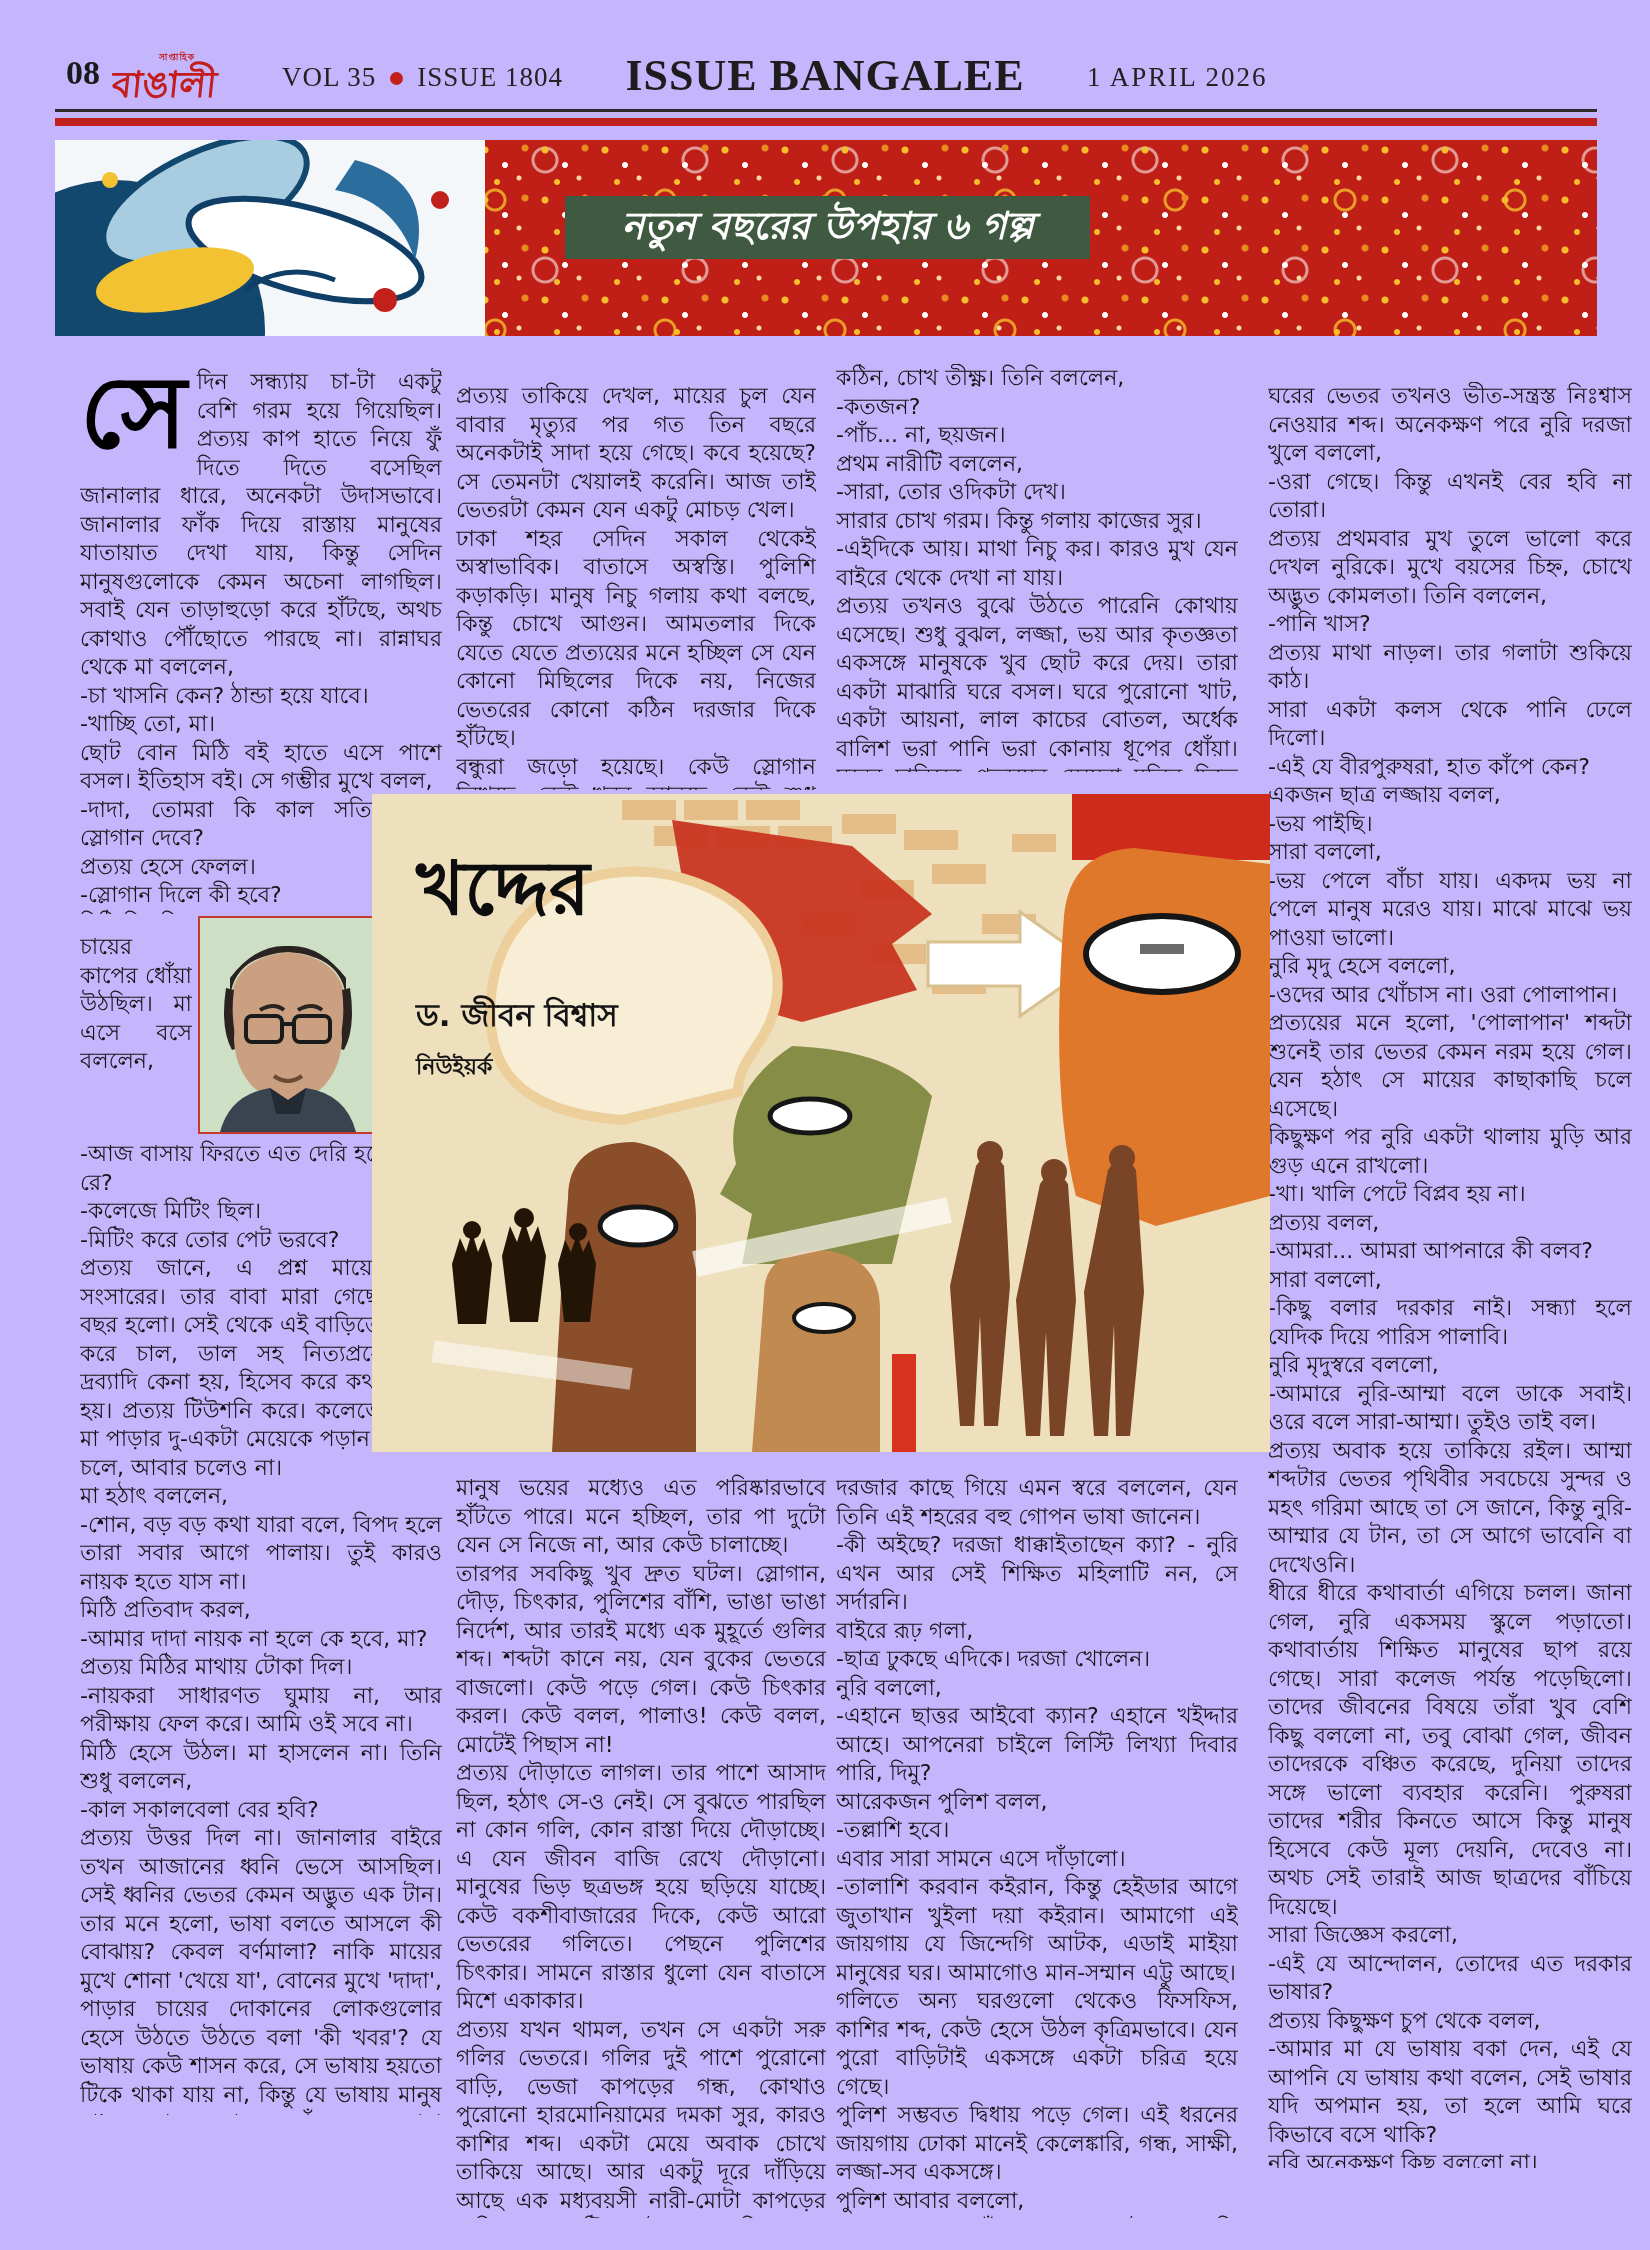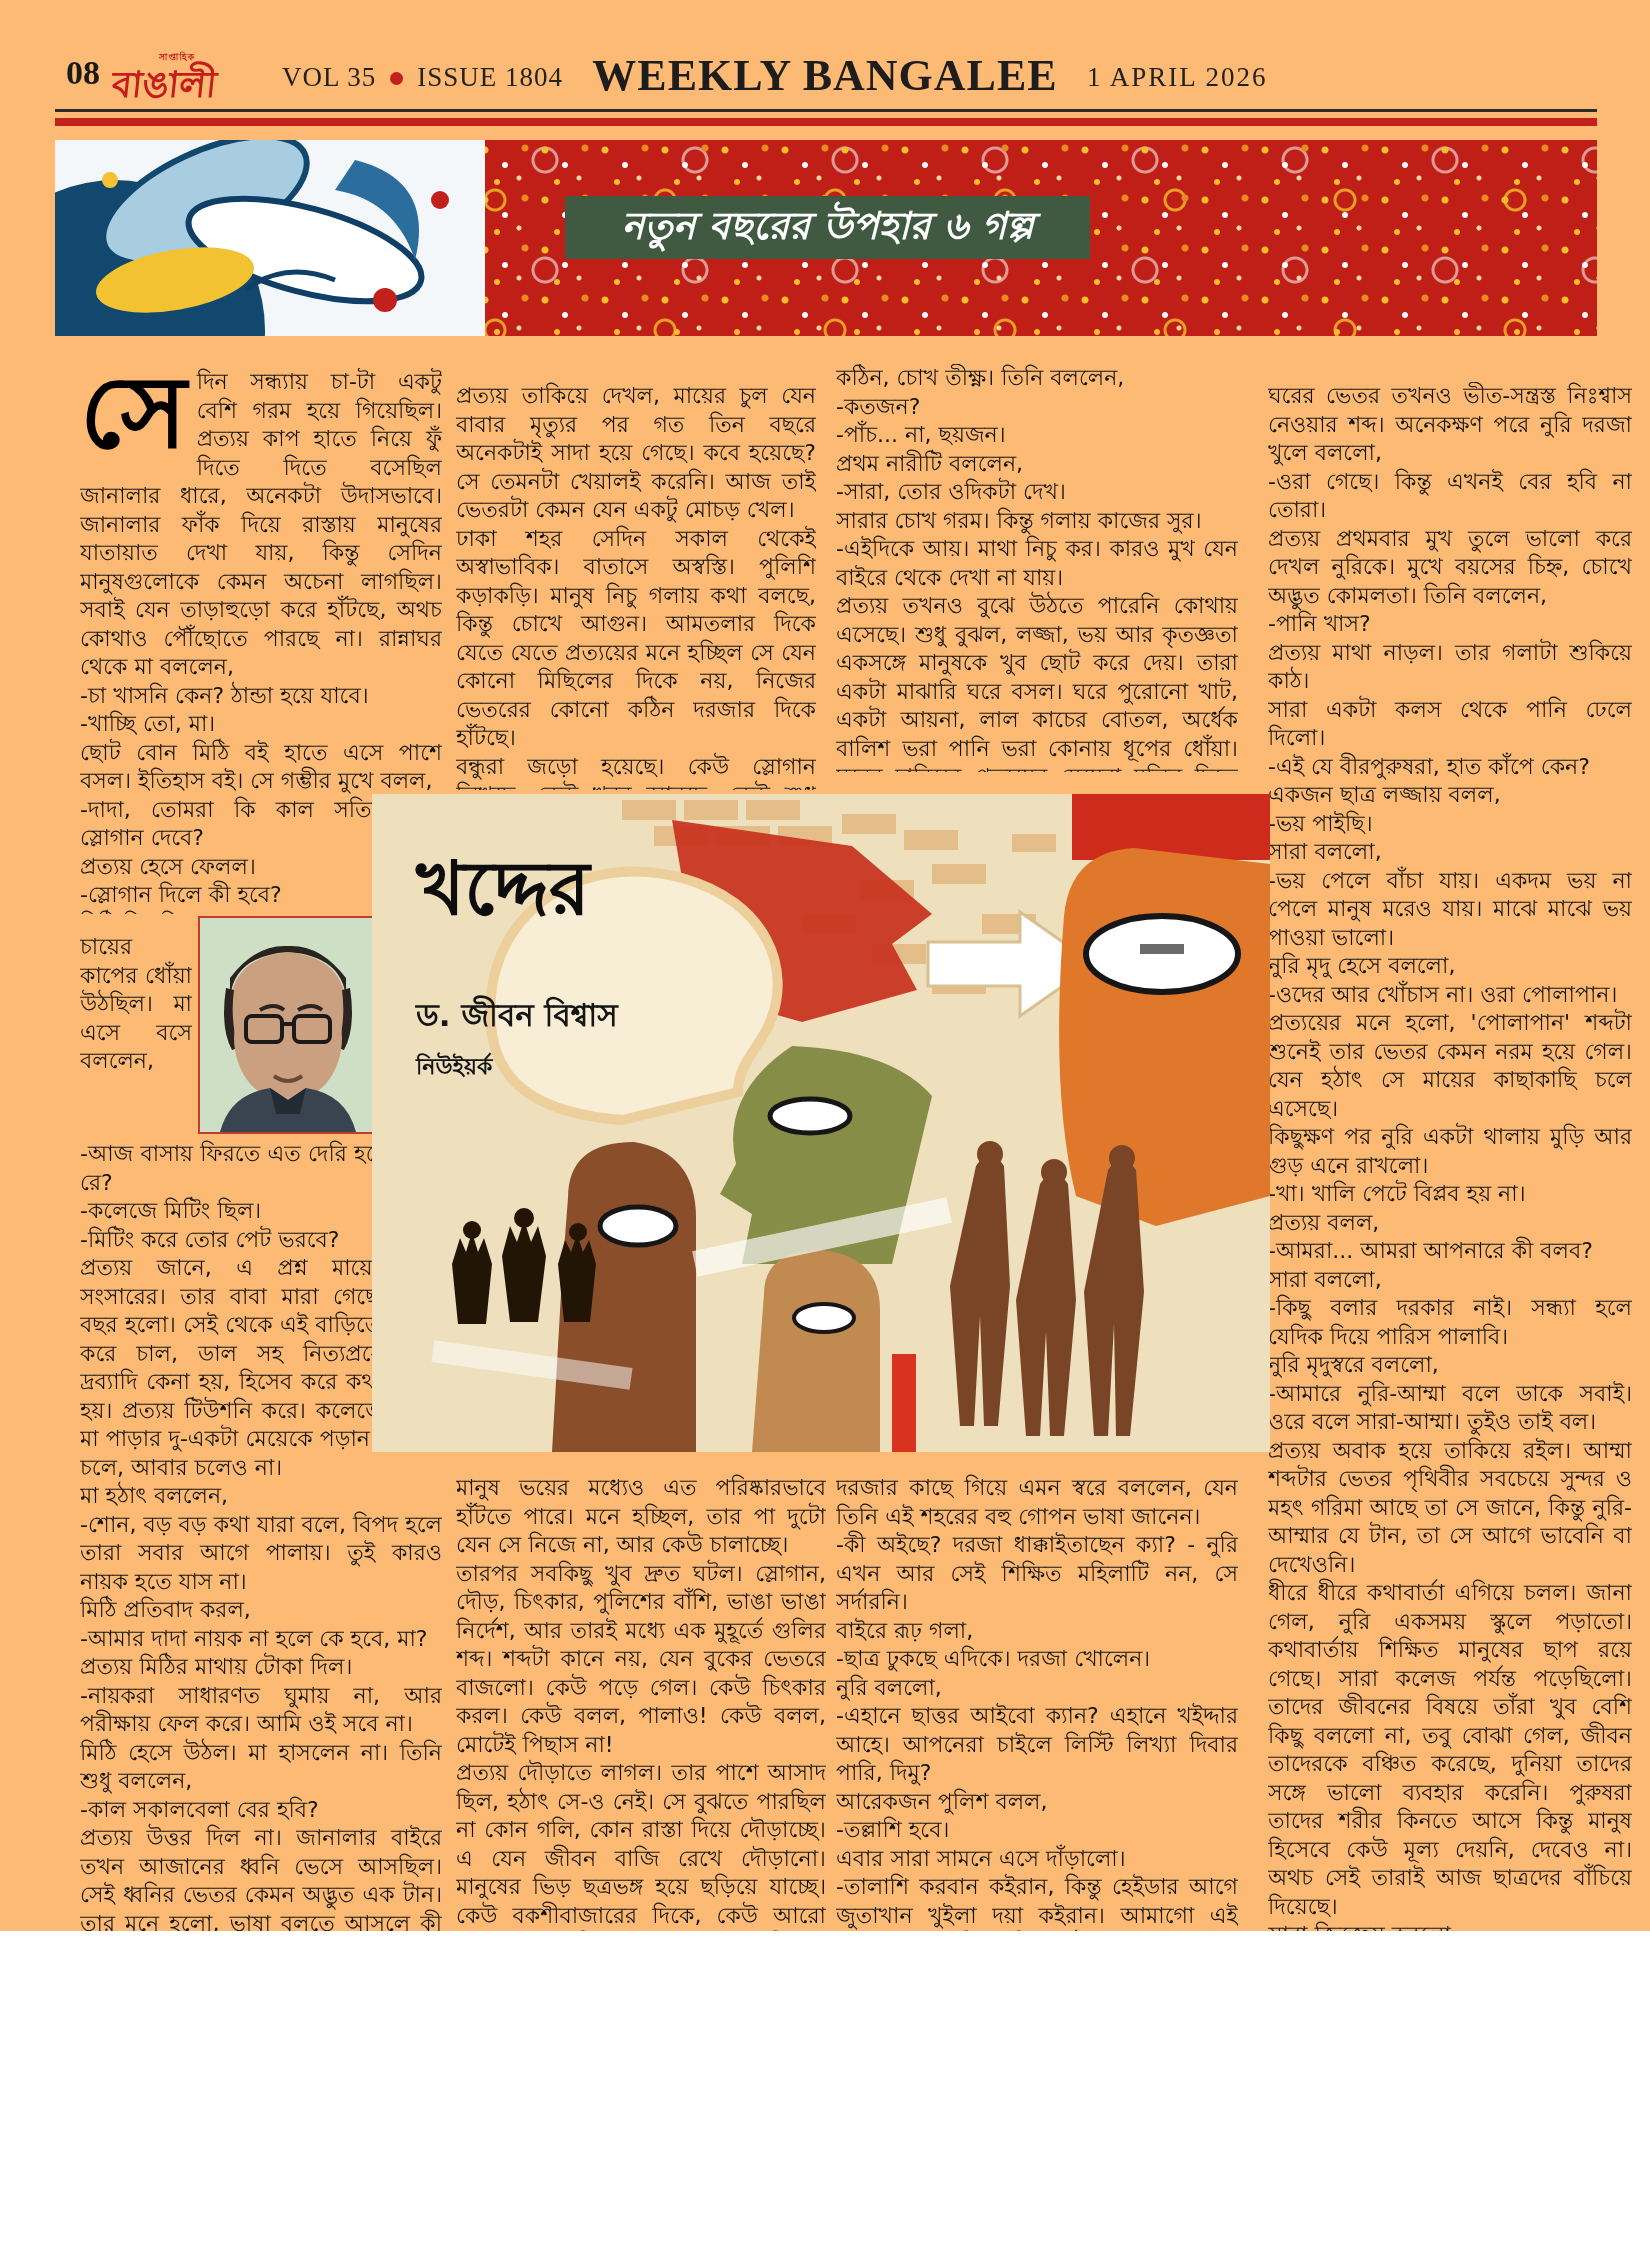--- a/index.html
+++ b/index.html
@@ -1,16 +1,16 @@
 <!DOCTYPE html>
 <html><head>
 <meta charset="utf-8">
 <style>
   html,body{margin:0;padding:0;background:#ffffff;}
-  #page{position:relative;width:1650px;height:1931px;background:#fdba74;overflow:hidden;
+  #page{position:relative;width:1650px;height:2250px;background:#c4b5fd;overflow:hidden;
         font-family:"DejaVu Sans",sans-serif;color:#111;}
   .abs{position:absolute;}
   
   .pagenum{left:66px;top:54px;font:bold 34px "Liberation Serif",serif;color:#1a1a1a;}
   .logo{left:112px;top:50px;width:130px;height:56px;}
   .logo-top{display:block;font:bold 9px "DejaVu Sans",sans-serif;color:#c41d1d;letter-spacing:1px;text-align:center;}
   .logo-main{display:block;font:bold 36px "DejaVu Sans",sans-serif;color:#c41d1d;line-height:40px;transform:skewX(-6deg);}
   .volissue{left:282px;top:62px;font:27px "Liberation Serif",serif;color:#222;letter-spacing:1px;}
   .sep-dot{display:inline-block;width:13px;height:13px;border-radius:50%;background:#c2201a;margin:0 14px 2px 14px;vertical-align:middle;}
   .masthead{left:0;top:50px;width:1650px;text-align:center;font:bold 44px "Liberation Serif",serif;color:#1d1d1d;letter-spacing:1px;}
@@ -54,21 +54,21 @@
 
   <div class="abs logo">
     <span class="logo-top">সাপ্তাহিক</span>
     <span class="logo-main">বাঙালী</span>
   </div>
 
   <div class="abs volissue">
     <span>VOL 35</span><span class="sep-dot"></span><span>ISSUE 1804</span>
   </div>
 
-  <div class="abs masthead">WEEKLY BANGALEE</div>
+  <div class="abs masthead">ISSUE BANGALEE</div>
   <div class="abs hdate">1 APRIL 2026</div>
   <div class="abs header-rule"></div>
 
   <div class="abs banner-strip"></div>
 
   <div class="abs banner">
     <svg class="abs banner-left" viewBox="0 0 430 196" preserveAspectRatio="none">
       <rect x="0" y="0" width="430" height="196" fill="#f4f7fa"></rect>
       <circle cx="60" cy="190" r="150" fill="#12486e"></circle>
       <ellipse cx="150" cy="60" rx="110" ry="48" fill="#a8cce0" stroke="#12486e" stroke-width="6" transform="rotate(-25 150 60)"></ellipse>

